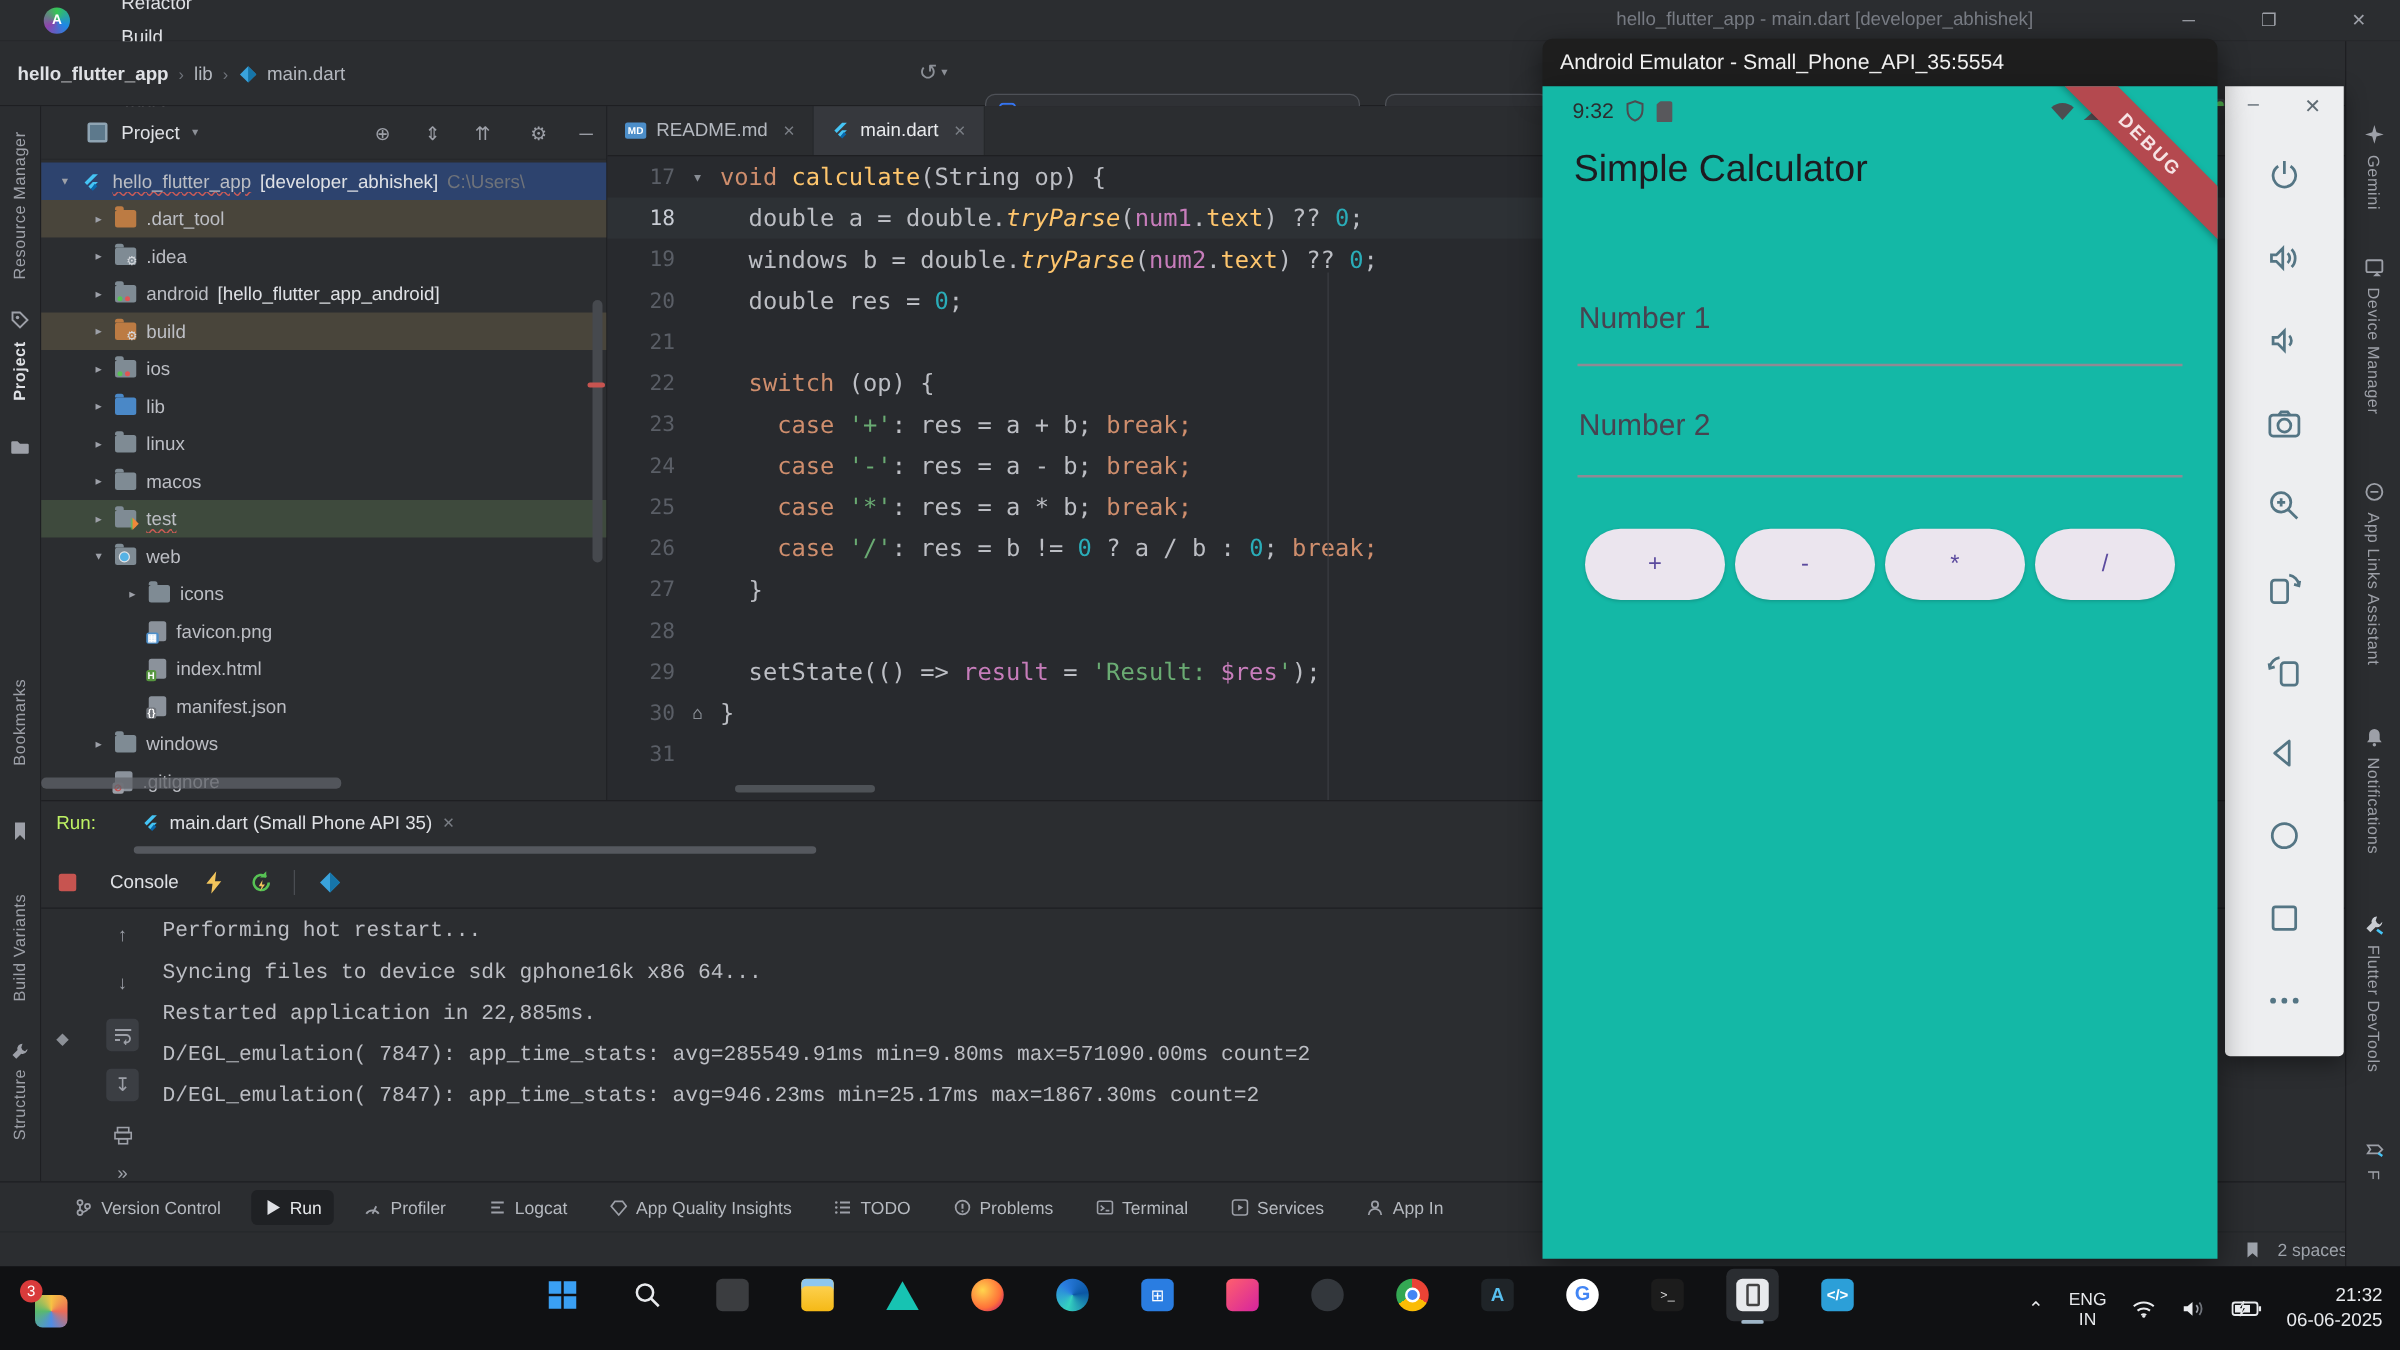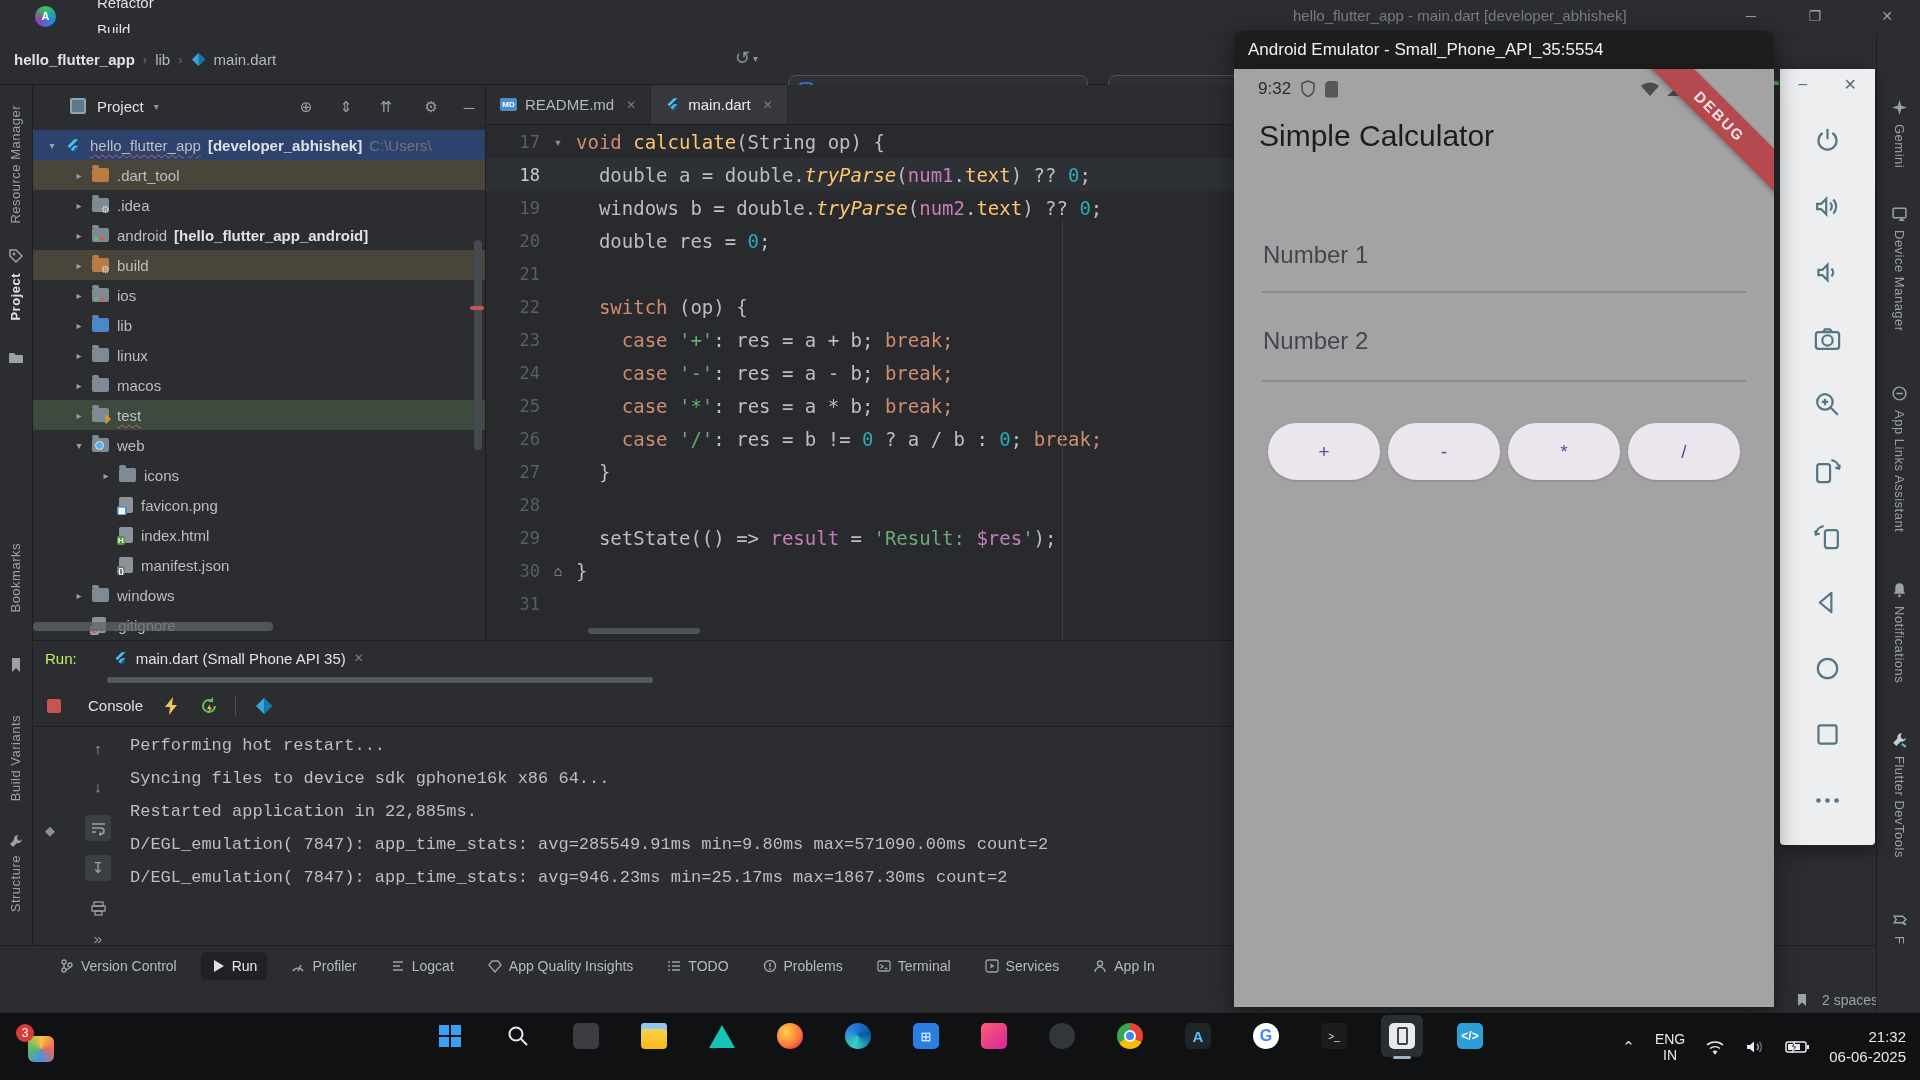--- a/index.html
+++ b/index.html
@@ -38,21 +38,21 @@
   .project{position:absolute;left:33px;top:85px;width:453px;height:555px;background:#2b2d30;border-right:1px solid #1e1f22;}
   .proj-head{height:43px;display:flex;align-items:center;border-bottom:1px solid #26282b;position:relative;}
   .proj-tool-ic{width:16px;height:16px;margin-left:37px;background:#5d798c;border:2px solid #8fa4b3;border-radius:2px;}
   .proj-title{margin-left:11px;font-size:15px;color:#dfe1e5;}
   .hicon{position:absolute;top:12px;width:20px;height:20px;color:#9da0a8;font-size:15px;display:flex;align-items:center;justify-content:center;}
   .tree{position:absolute;top:45px;left:0;right:0;}
   .trow{height:30px;display:flex;align-items:center;font-size:15px;white-space:nowrap;overflow:hidden;}
   .trow .chev{width:14px;color:#9da0a8;font-size:10px;margin-right:6px;text-align:center;flex:none;}
   .trow .lbl{margin-left:8px;}
   .squig{text-decoration:underline wavy #cf5b56 1px;text-underline-offset:3px;}
-  .trow .extra{margin-left:7px;font-weight:bold;color:#dfe1e5;}
+  .trow .extra{margin-left:7px;font-weight:normal;color:#dfe1e5;}
   .trow .extra2{margin-left:7px;color:#6f737a;}
   .bg-sel{background:#2d436e;}
   .bg-olive{background:#49453b;}
   .bg-green{background:#3e4a3d;}
   .fi{width:17px;height:14px;flex:none;position:relative;display:inline-block;}
   .fi-folder,.fi-folder-mod,.fi-folder-idea,.fi-folder-web,.fi-folder-test{background:#7f8b94;border-radius:2px;}
   .fi-folder::before,.fi-folder-ex::before,.fi-folder-mod::before,.fi-folder-idea::before,.fi-folder-web::before,.fi-folder-test::before,.fi-folder-lib::before,.fi-folder-build::before{content:"";position:absolute;left:0;top:-3px;width:7px;height:3px;background:inherit;border-radius:2px 2px 0 0;}
   .fi-folder-lib{background:#4a88c7;border-radius:2px;}
   .fi-folder-ex,.fi-folder-build{background:#bc7b43;border-radius:2px;}
   .fi-folder-mod::after{content:"";position:absolute;left:2px;bottom:1px;width:4px;height:4px;border-radius:50%;background:#57c254;box-shadow:6px 0 0 #e05555;}
@@ -111,21 +111,21 @@
   
   .statusbar{position:absolute;left:0;top:985px;width:1920px;height:28px;background:#2b2d30;border-top:1px solid #26282b;font-size:14px;color:#9ea3ab;}
   .sb-right{position:absolute;right:14px;top:0;height:28px;display:flex;align-items:center;gap:14px;}
   
   .rightstrip{position:absolute;left:1876px;top:33px;width:44px;height:980px;background:#2b2d30;border-left:1px solid #1e1f22;}
   .rs-item{position:absolute;left:0;width:44px;display:flex;flex-direction:column;align-items:center;gap:8px;}
   .rs-item svg{width:17px;height:17px;}
   .rs-item .vtext{writing-mode:vertical-rl;font-size:13px;color:#9da0a8;letter-spacing:.5px;}
   
   .emu-title{position:absolute;left:1234px;top:31px;width:540px;height:38px;background:#1e1e1e;border-radius:8px 8px 0 0;display:flex;align-items:center;color:#f2f2f2;font-size:17px;padding-left:14px;z-index:40;box-shadow:0 6px 22px rgba(0,0,0,.5);}
-  .emu-screen{position:absolute;left:1234px;top:69px;width:540px;height:938px;background:#a3a3a3;overflow:hidden;z-index:40;box-shadow:0 8px 24px rgba(0,0,0,.45);}
+  .emu-screen{position:absolute;left:1234px;top:69px;width:540px;height:938px;background:#14b8a6;overflow:hidden;z-index:40;box-shadow:0 8px 24px rgba(0,0,0,.45);}
   .ph-status{position:absolute;left:24px;top:10px;display:flex;align-items:center;gap:9px;color:#3a3a3c;}
   .ph-time{font-size:17px;font-weight:500;color:#2c2c2e;}
   .sdcard{width:13px;height:17px;background:#58585c;border-radius:2px;clip-path:polygon(28% 0,100% 0,100% 100%,0 100%,0 18%);}
   .ph-sig{position:absolute;right:76px;top:12px;display:flex;align-items:center;gap:7px;}
   .tri-sig{width:0;height:0;border-left:15px solid transparent;border-bottom:13px solid #4c4c50;}
   .ph-bat{width:9px;height:16px;background:#4c4c50;border-radius:2px;position:relative;}
   .ph-bat::before{content:"";position:absolute;left:2px;top:-2px;width:5px;height:2px;background:#4c4c50;}
   .debug-ribbon{position:absolute;right:-66px;top:32px;width:240px;height:30px;background:#b4494f;transform:rotate(45deg);display:flex;align-items:center;justify-content:center;color:#f6e3e4;font-weight:bold;font-size:15px;letter-spacing:2px;box-shadow:0 2px 5px rgba(0,0,0,.25);}
   .app-title{position:absolute;left:25px;top:50px;font-size:30px;color:#1d1b20;}
   .field-label{position:absolute;left:29px;font-size:24px;color:#474350;}

